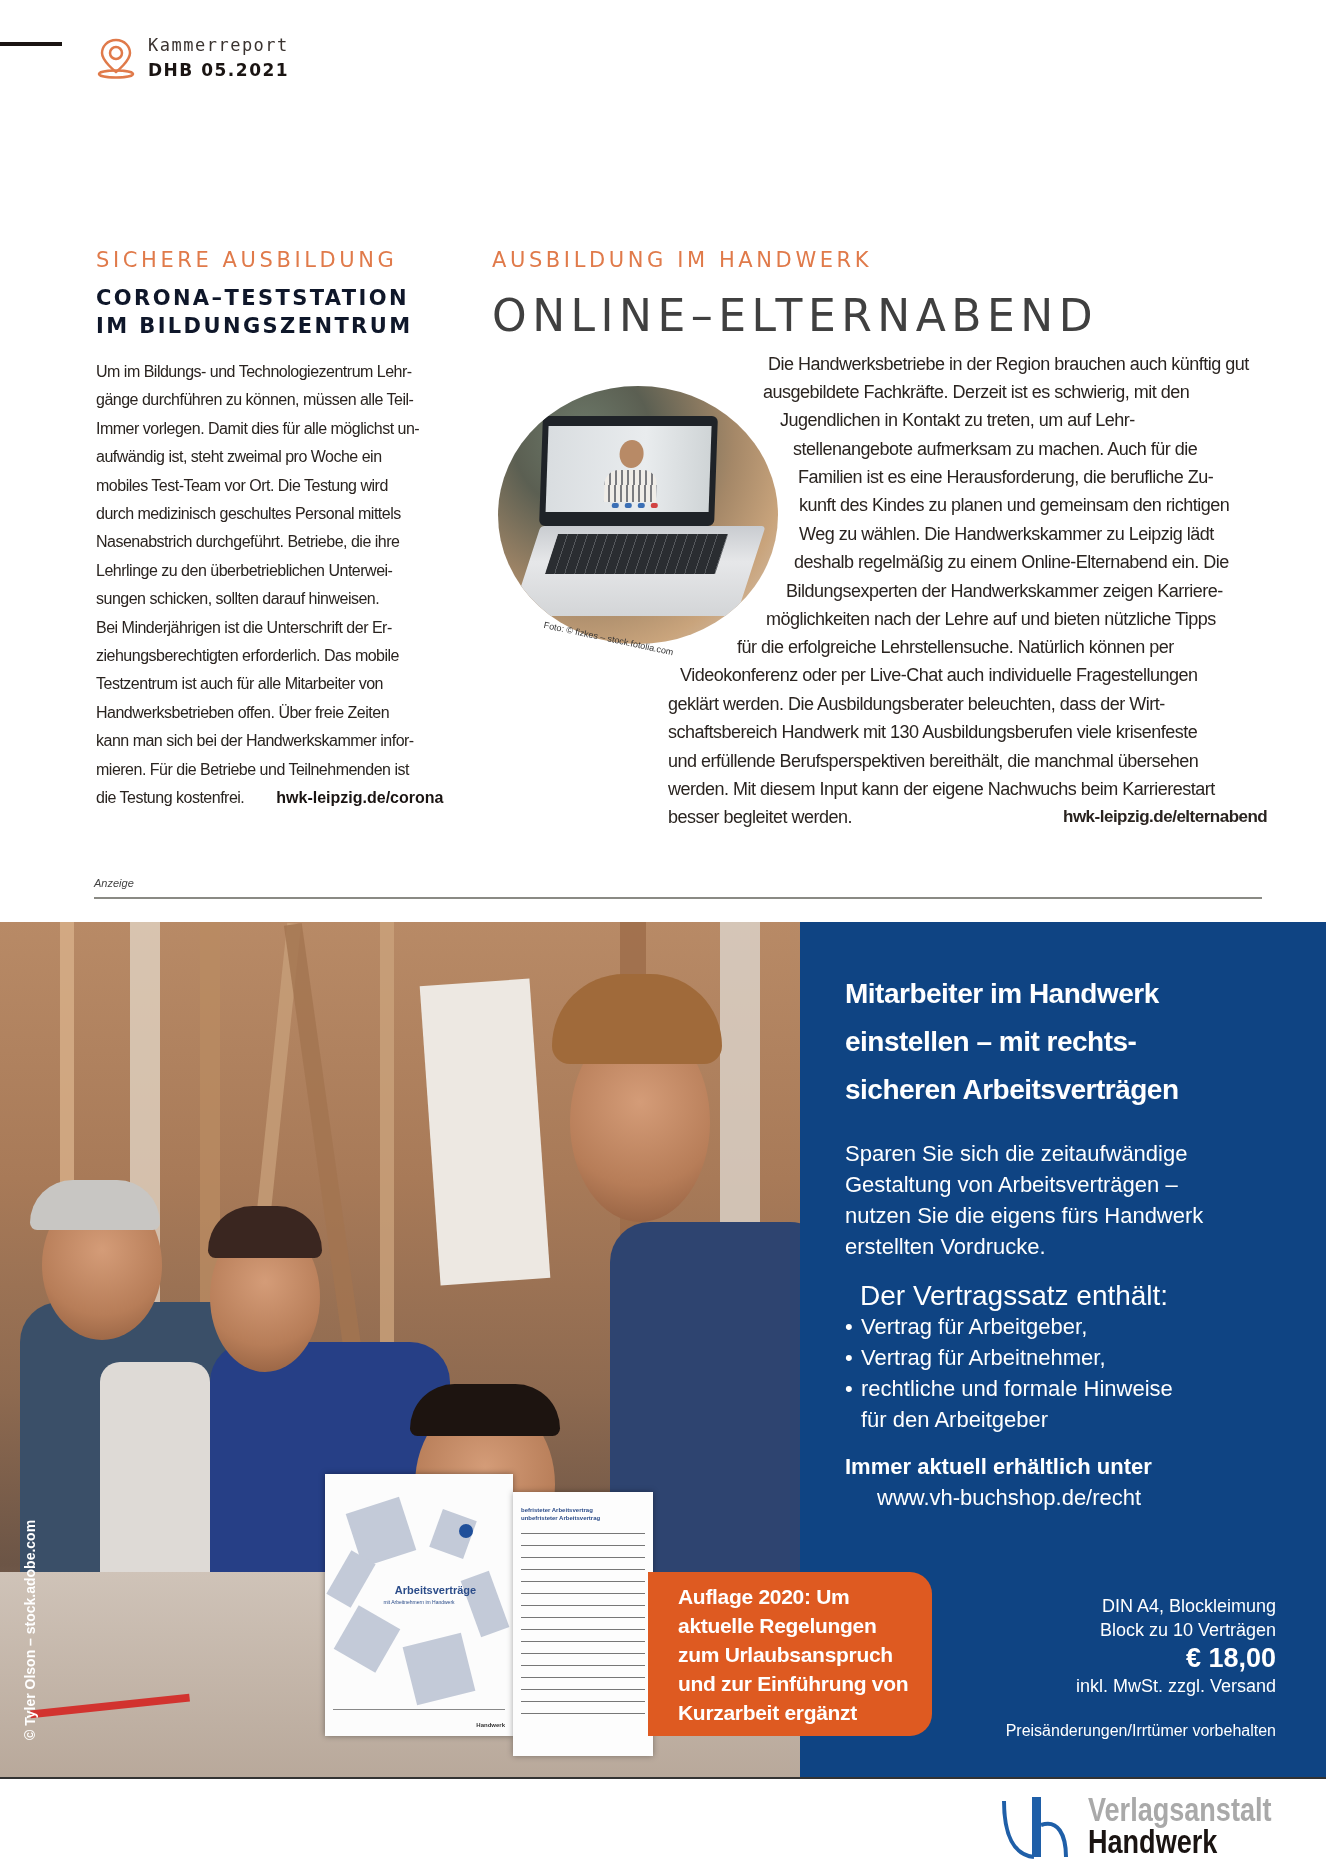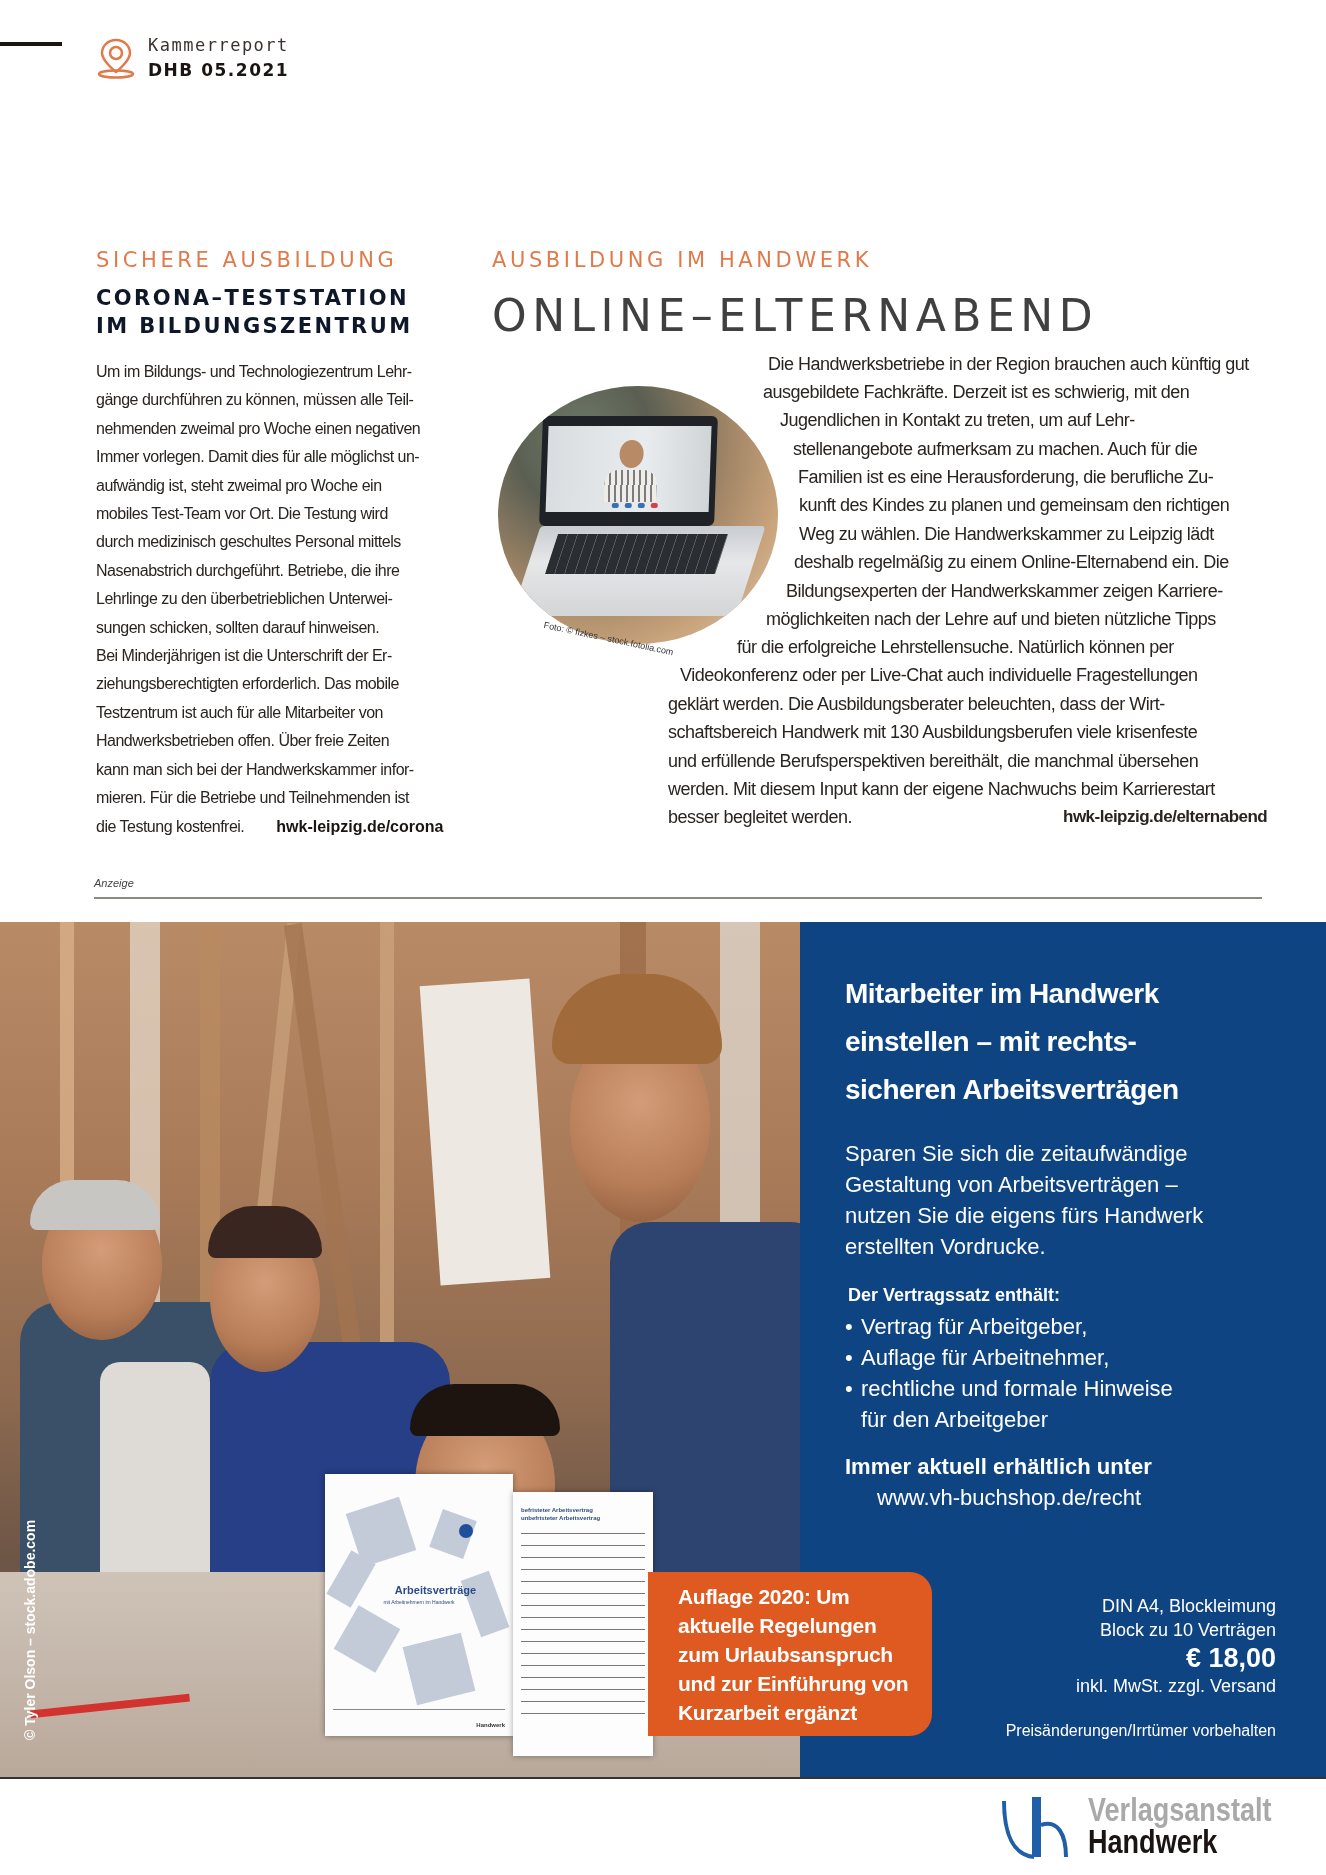--- a/index.html
+++ b/index.html
@@ -49,21 +49,21 @@
   .plank { position: absolute; top: 0; width: 14px; height: 520px; background: #c49b75; opacity: .8; }
   .board-white { position: absolute; left: 430px; top: 60px; width: 110px; height: 300px; background: #ede8e2; transform: rotate(-4deg); }
   .face { position: absolute; border-radius: 50%; background: radial-gradient(circle at 50% 40%, #d49c78 0%, #b77d58 60%, #8c5a3c 100%); }
   .shirt { position: absolute; border-radius: 40px 40px 0 0; }
   .table-top { position: absolute; left: 0; top: 650px; width: 800px; height: 210px; background: linear-gradient(180deg, #cfc3b8 0%, #b8a89a 100%); }
   .photo-credit-vertical { position: absolute; left: 22px; top: 1740px; color: #fff; font-size: 14px; font-weight: bold; transform: rotate(-90deg); transform-origin: left top; white-space: nowrap; }
 
   .ad-panel { position: absolute; left: 800px; top: 922px; width: 526px; height: 856px; background: #0f4483; color: #ffffff; }
   .ad-headline { position: absolute; left: 45px; top: 48px; width: 440px; font-family: "Liberation Sans", sans-serif; font-weight: bold; font-size: 28px; line-height: 48px; letter-spacing: -0.5px; }
   .ad-intro { position: absolute; left: 45px; top: 216px; width: 440px; font-size: 22px; line-height: 31px; }
-  .ad-list-title { position: absolute; left: 48px; top: 358px; font-weight: bold; font-size: 18px; line-height: 31px; }
+  .ad-list-title { position: absolute; left: 60px; top: 358px; font-weight: normal; font-size: 28px; line-height: 31px; }
   .ad-list { position: absolute; left: 45px; top: 389px; list-style: none; font-size: 22px; line-height: 31px; }
   .ad-list li { padding-left: 16px; position: relative; }
   .ad-list li::before { content: "•"; position: absolute; left: 0; }
   .ad-avail { position: absolute; left: 45px; top: 529px; font-weight: bold; font-size: 22px; line-height: 31px; }
   .ad-url { position: absolute; left: 45px; top: 560px; font-size: 22px; line-height: 31px; margin-left: 32px; }
   .ad-spec { position: absolute; right: 50px; top: 672px; text-align: right; font-size: 18px; line-height: 24px; }
   .ad-price { font-weight: bold; font-size: 27px; line-height: 32px; }
   .ad-disclaimer { position: absolute; right: 50px; top: 800px; font-size: 16px; }
 
   .orange-badge { position: absolute; left: 648px; top: 1572px; width: 284px; height: 164px; background: #de5a21; border-radius: 0 22px 22px 0; color: #fff; padding: 10px 0 0 30px; font-weight: bold; font-size: 21px; line-height: 29px; letter-spacing: -0.3px; }
@@ -100,21 +100,20 @@
 <div class="a1">
   <div class="overline">SICHERE AUSBILDUNG</div>
   <h2 class="a1-title">
     <span>CORONA–TESTSTATION</span><br>
     <span>IM BILDUNGSZENTRUM</span>
   </h2>
 </div>
 <div class="a1-body body-text">
   <p>Um im Bildungs- und Technologiezentrum Lehr-</p>
   <p>gänge durchführen zu können, müssen alle Teil-</p>
-  <p>nehmenden zweimal pro Woche einen negativen</p>
   <p>Immer vorlegen. Damit dies für alle möglichst un-</p>
   <p>aufwändig ist, steht zweimal pro Woche ein</p>
   <p>mobiles Test-Team vor Ort. Die Testung wird</p>
   <p>durch medizinisch geschultes Personal mittels</p>
   <p>Nasenabstrich durchgeführt. Betriebe, die ihre</p>
   <p>Lehrlinge zu den überbetrieblichen Unterwei-</p>
   <p>sungen schicken, sollten darauf hinweisen.</p>
   <p>Bei Minderjährigen ist die Unterschrift der Er-</p>
   <p>ziehungsberechtigten erforderlich. Das mobile</p>
   <p>Testzentrum ist auch für alle Mitarbeiter von</p>
@@ -245,21 +244,21 @@
   </div>
   <div class="ad-intro">
     <div>Sparen Sie sich die zeitaufwändige</div>
     <div>Gestaltung von Arbeitsverträgen –</div>
     <div>nutzen Sie die eigens fürs Handwerk</div>
     <div>erstellten Vordrucke.</div>
   </div>
   <div class="ad-list-title">Der Vertragssatz enthält:</div>
   <ul class="ad-list">
     <li>Vertrag für Arbeitgeber,</li>
-    <li>Auflage für Arbeitnehmer,</li>
+    <li>Vertrag für Arbeitnehmer,</li>
     <li><span>rechtliche und formale Hinweise</span><br><span>für den Arbeitgeber</span></li>
   </ul>
   <div class="ad-avail">Immer aktuell erhältlich unter</div>
   <div class="ad-url">www.vh-buchshop.de/recht</div>
   <div class="ad-spec">
     <div>DIN A4, Blockleimung</div>
     <div>Block zu 10 Verträgen</div>
     <div class="ad-price">€ 18,00</div>
     <div>inkl. MwSt. zzgl. Versand</div>
   </div>

